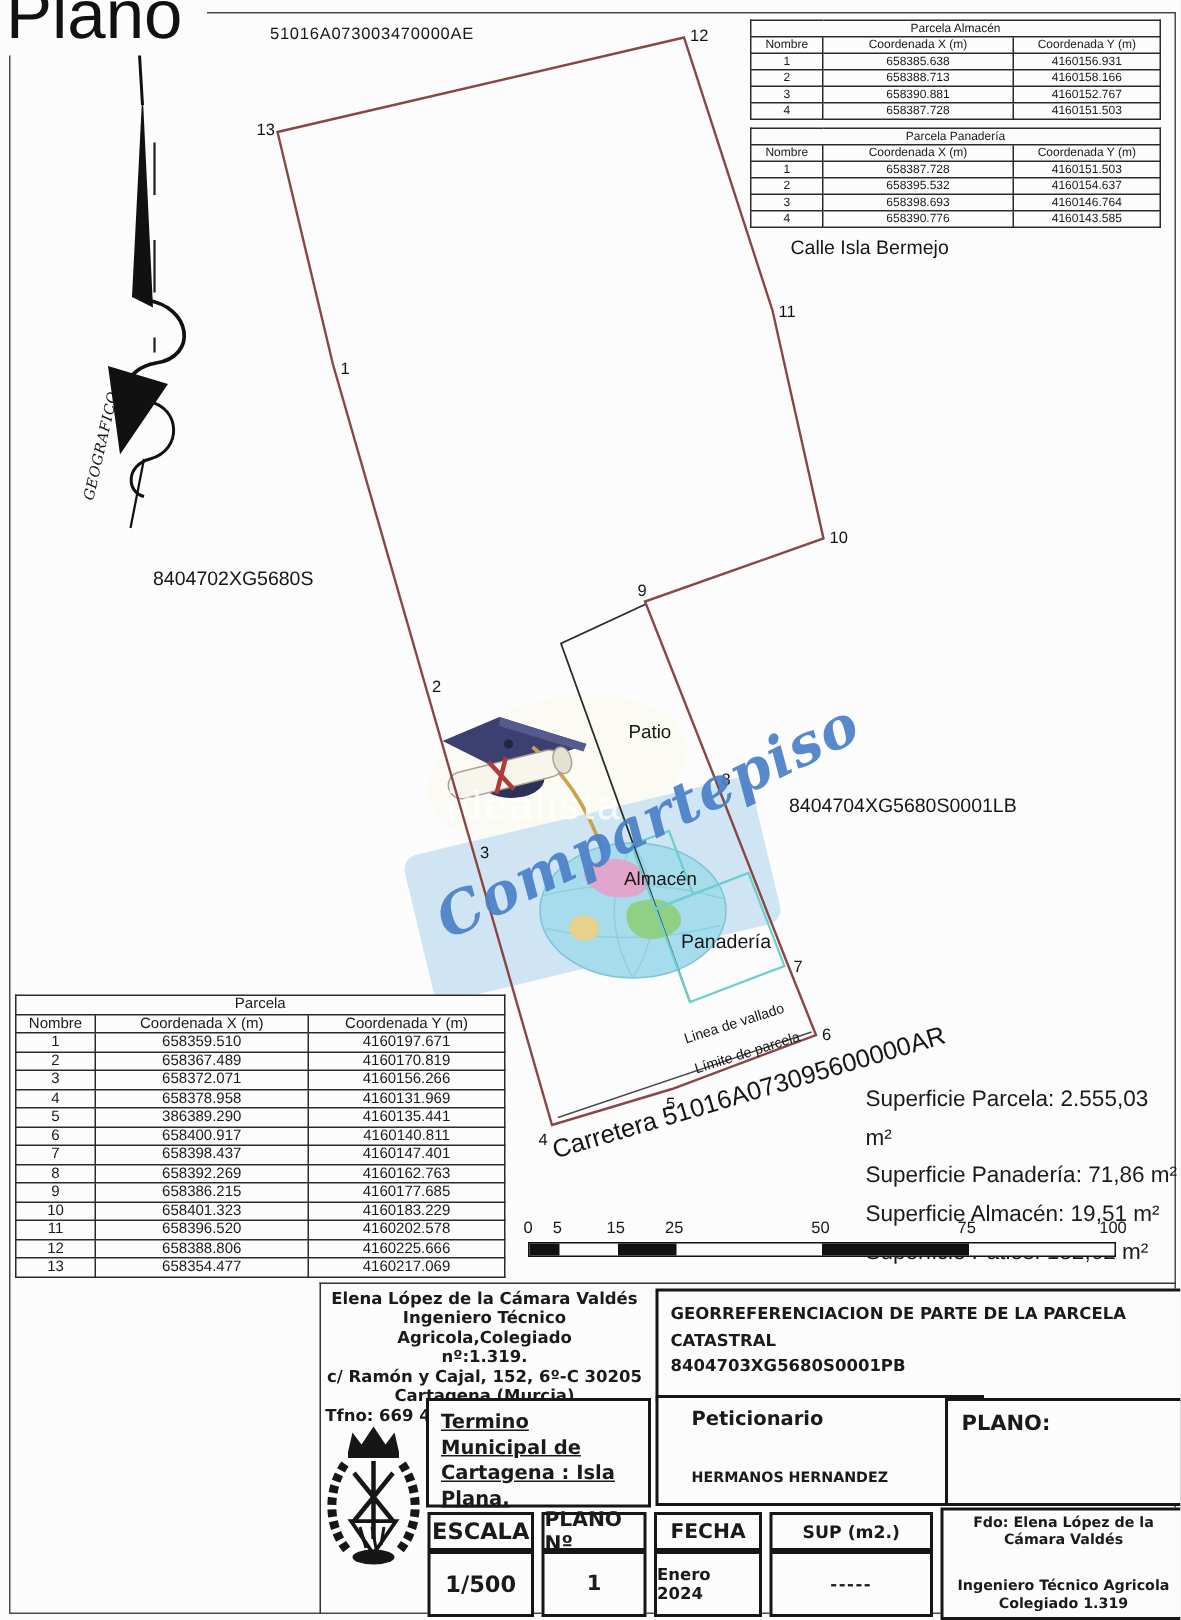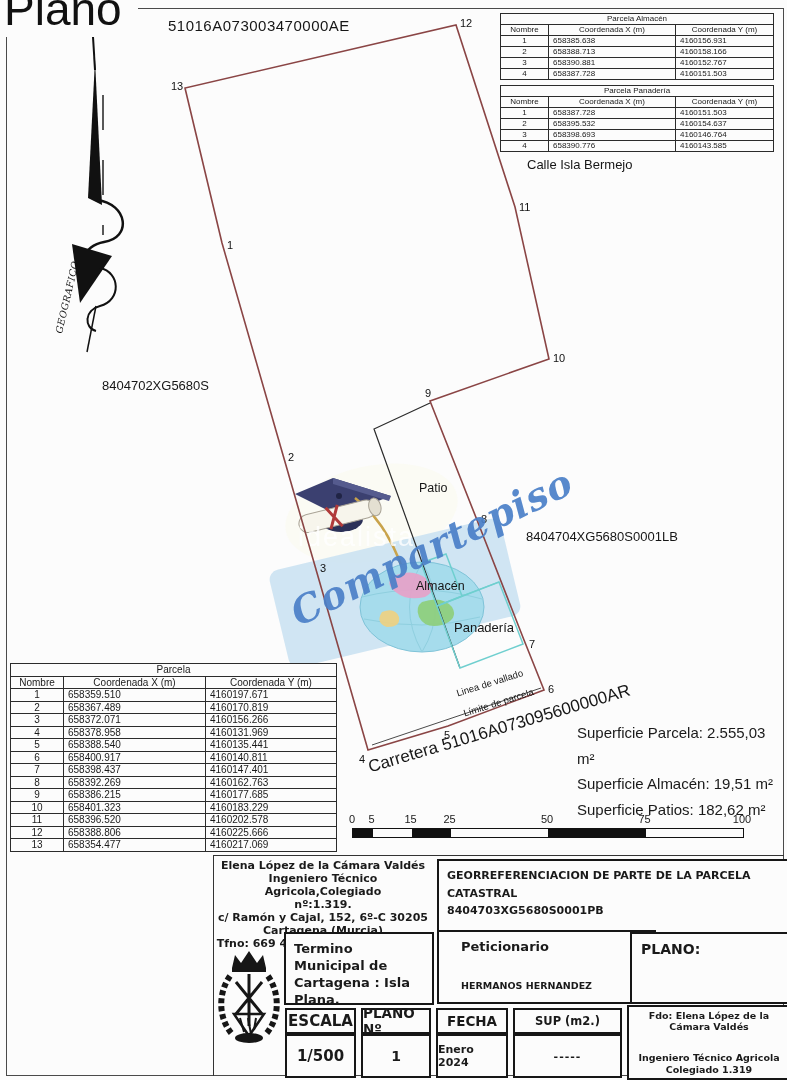--- a/index.html
+++ b/index.html
@@ -3,38 +3,38 @@
 <meta charset="utf-8">
 <style>
   html,body{margin:0;padding:0;background:#e9e9e9;}
   .page{position:relative;width:787px;height:1080px;background:#fcfcfc;overflow:hidden;
         font-family:"Liberation Sans",sans-serif;color:#1a1a1a;}
   .frame{position:absolute;left:6px;top:8px;width:776px;height:1066px;border:1.3px solid #4a4a4a;z-index:0;}
   .plano-title{position:absolute;left:0px;top:-16px;font-size:46px;color:#111;background:#fcfcfc;
                padding:0 16px 2px 4px;z-index:5;line-height:1.1;}
   
   .lbl{position:absolute;white-space:nowrap;color:#161616;z-index:4;}
-  .lbl-ref-top{left:168px;top:17px;font-size:15px;letter-spacing:.5px;}
+  .lbl-ref-top{left:180px;top:17px;font-size:11px;letter-spacing:.5px;}
   .lbl-street{left:527px;top:157px;font-size:13px;}
   .lbl-ref-left{left:102px;top:378px;font-size:13px;}
   .lbl-ref-right{left:526px;top:529px;font-size:13px;}
   .lbl-patio{left:419px;top:481px;font-size:12.5px;}
   .lbl-almacen{left:416px;top:579px;font-size:12.5px;}
   .lbl-panaderia{left:454px;top:620px;font-size:13px;}
   .lbl-vallado{left:455px;top:688px;font-size:9.5px;transform:rotate(-17.5deg);transform-origin:0 0;}
   .lbl-limite{left:462px;top:708px;font-size:9.5px;transform:rotate(-17.5deg);transform-origin:0 0;}
   .lbl-carretera{left:366px;top:758px;font-size:17px;transform:rotate(-16.5deg);transform-origin:0 0;}
   
   .superficies{position:absolute;left:577px;top:720px;font-size:15px;line-height:25.5px;z-index:4;}
   
   .coord-table{position:absolute;border-collapse:collapse;z-index:4;table-layout:fixed;background:#fcfcfc;}
   .coord-table th,.coord-table td{border:1px solid #2b2b2b;font-weight:normal;padding:0 4px;
        white-space:nowrap;overflow:hidden;}
   .coord-table .t-title{text-align:center;}
-  .coord-table td.num{text-align:left;}
+  .coord-table td.num{text-align:center;}
   .coord-table td.nom{text-align:center;}
   .coord-table th{text-align:center;}
   .top-table{left:500px;width:273px;font-size:8px;}
   .top-table th,.top-table td{height:10px;line-height:10px;}
   #tbl-almacen{top:13px;}
   #tbl-panaderia{top:85px;}
   #tbl-parcela{left:10px;top:663px;width:326px;font-size:10px;}
   #tbl-parcela th,#tbl-parcela td{height:11.5px;line-height:11.5px;}
   
   .scalebar{position:absolute;left:352px;top:813px;width:392px;height:28px;z-index:4;}
@@ -43,21 +43,21 @@
   .sb-bar{position:relative;margin-top:2px;height:8px;border:1px solid #111;background:#fbfbfb;}
   .sb-seg{position:absolute;top:0;bottom:0;background:#111;}
   
   .tb-line-h{position:absolute;left:213px;top:855px;width:571px;height:0;border-top:1.5px solid #333;z-index:4;}
   .tb-line-v{position:absolute;left:213px;top:855px;width:0;height:221px;border-left:1.5px solid #333;z-index:4;}
   .tb-box{position:absolute;border:2px solid #161616;background:#fcfcfc;z-index:4;
           font-family:"DejaVu Sans",sans-serif;}
   .engineer{position:absolute;left:216px;top:860px;width:214px;z-index:4;text-align:center;
             font-family:"DejaVu Sans",sans-serif;font-weight:bold;font-size:11px;line-height:1.18;}
   .geo-box{left:437px;top:859px;width:342px;height:60px;padding:6px 8px;font-weight:bold;font-size:11px;line-height:1.6;}
-  .termino-box{left:284px;top:932px;width:130px;height:55px;padding:7px 8px;font-weight:bold;font-size:13px;line-height:1.3;}
+  .termino-box{left:284px;top:932px;width:130px;height:55px;padding:7px 8px;font-weight:bold;font-size:13px;line-height:1.3;text-decoration:underline;}
   .petic-box{left:437px;top:930px;width:171px;height:56px;padding:7px 22px;}
   .petic-label{font-weight:bold;font-size:13px;}
   .petic-value{font-weight:bold;font-size:9.5px;margin-top:26px;}
   .plano-box{left:630px;top:932px;width:137px;height:54px;padding:7px 9px;}
   .plano-label{font-weight:bold;font-size:14px;}
   .plano-value{font-weight:bold;font-size:13px;margin-top:22px;line-height:1.3;}
   .cell-h{display:flex;align-items:center;justify-content:center;font-weight:bold;}
   .esc-h{left:285px;top:1008px;width:67px;height:22px;font-size:15px;}
   .esc-v{left:285px;top:1034px;width:67px;height:40px;font-size:15px;}
   .pn-h{left:361px;top:1008px;width:66px;height:22px;font-size:13.5px;}
@@ -274,21 +274,21 @@
           <td class="num">658372.071</td>
           <td class="num">4160156.266</td>
         </tr>
         <tr>
           <td class="nom">4</td>
           <td class="num">658378.958</td>
           <td class="num">4160131.969</td>
         </tr>
         <tr>
           <td class="nom">5</td>
-          <td class="num">658388.540</td>
+          <td class="num">386389.290</td>
           <td class="num">4160135.441</td>
         </tr>
         <tr>
           <td class="nom">6</td>
           <td class="num">658400.917</td>
           <td class="num">4160140.811</td>
         </tr>
         <tr>
           <td class="nom">7</td>
           <td class="num">658398.437</td>
@@ -322,20 +322,21 @@
         <tr>
           <td class="nom">13</td>
           <td class="num">658354.477</td>
           <td class="num">4160217.069</td>
         </tr>
       </tbody>
   </table>
 
   <div class="superficies">
     <div>Superficie Parcela: 2.555,03 m²</div>
+    <div>Superficie Panadería: 71,86 m²</div>
     <div>Superficie Almacén: 19,51 m²</div>
     <div>Superficie Patios: 182,62 m²</div>
   </div>
 
   <div class="scalebar" id="scalebar">
     <div class="sb-labels">
         <div class="sb-tick" style="left: 0px;">0</div>
         <div class="sb-tick" style="left: 19.5px;">5</div>
         <div class="sb-tick" style="left: 58.5px;">15</div>
         <div class="sb-tick" style="left: 97.5px;">25</div>

